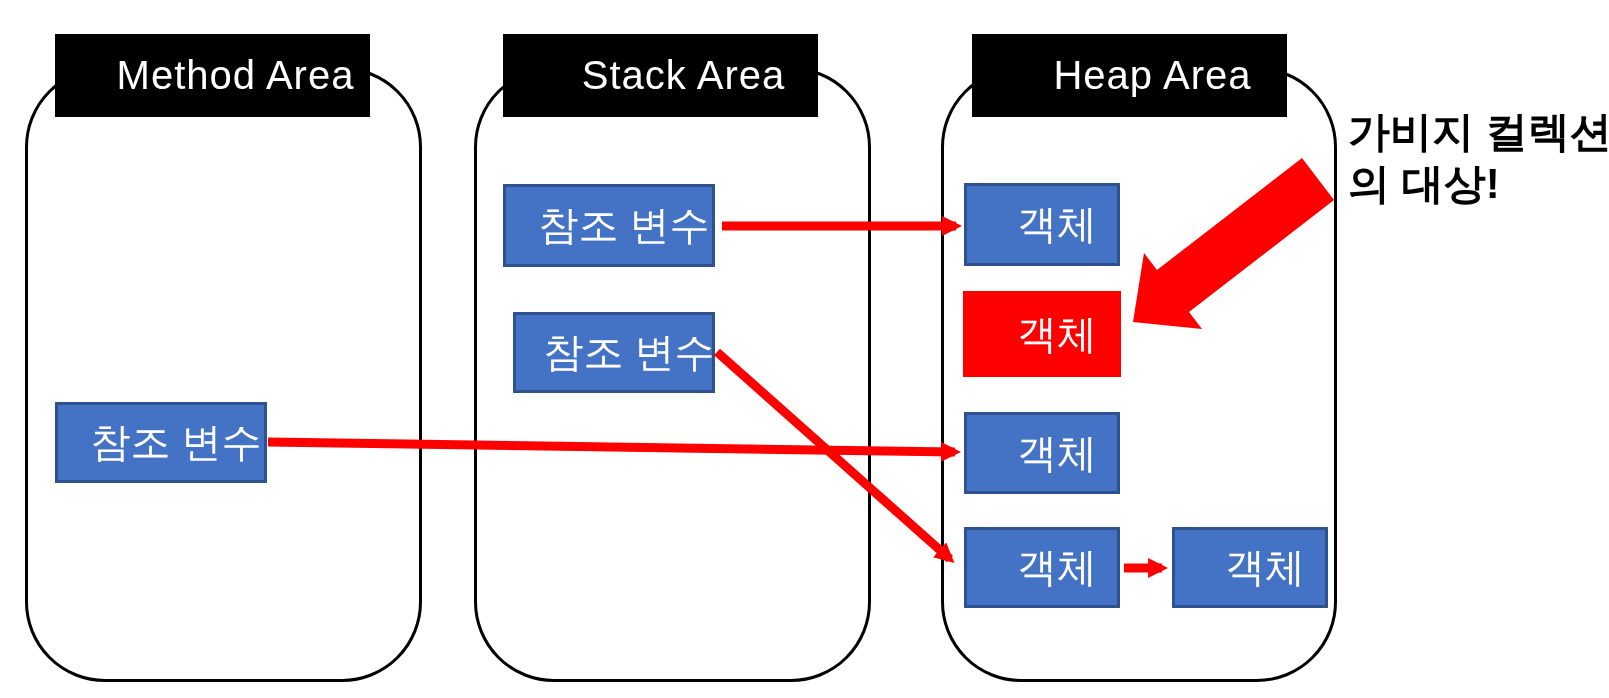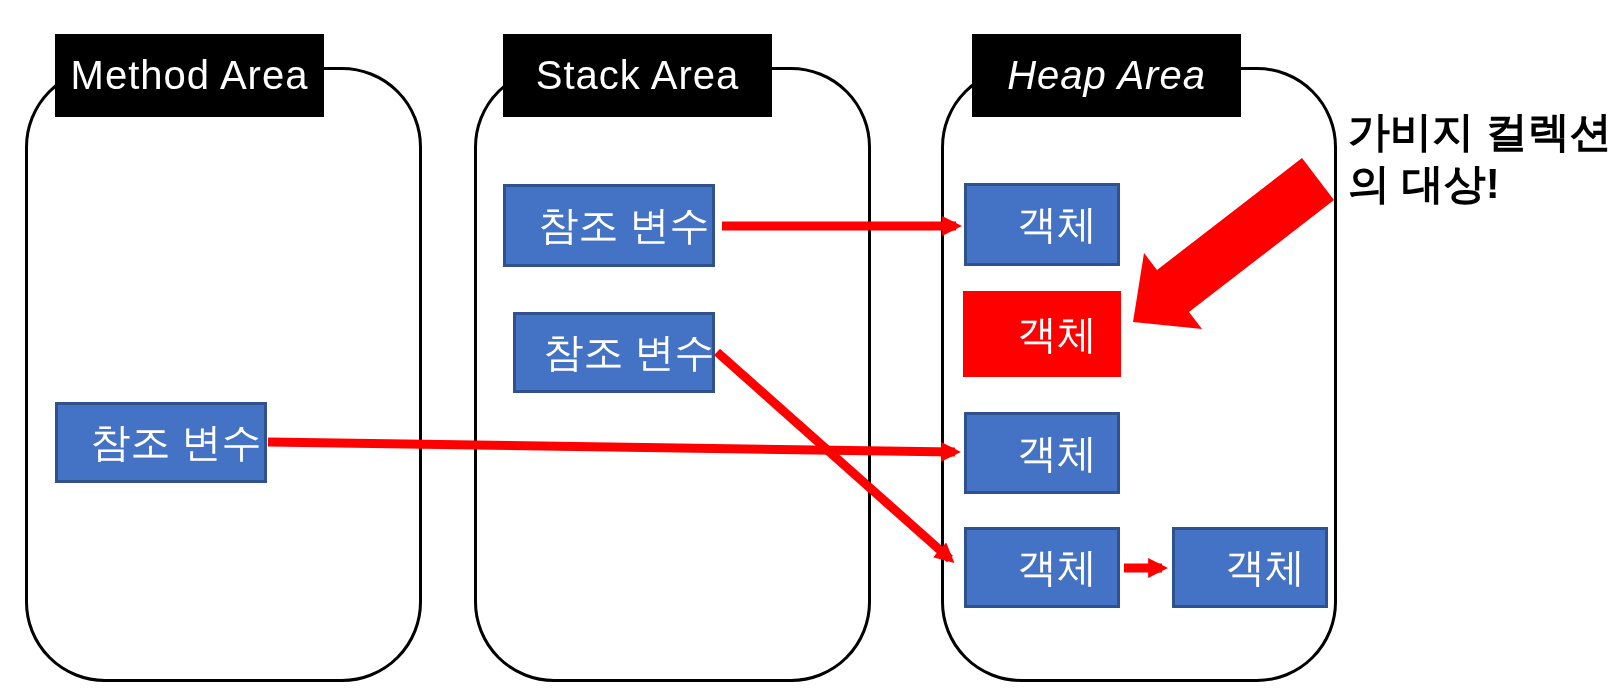--- a/index.html
+++ b/index.html
@@ -39,24 +39,25 @@
     height: 83px;
     width: 269px;
     background: var(--area-label-bg, #000000);
     color: var(--area-label-text, #ffffff);
     display: flex;
     align-items: center;
     justify-content: center;
     font-size: 40px;
     letter-spacing: 1px;
     z-index: 3;
+    padding-left: 46px;
   }
   #method-label { left: 55px; }
   #stack-label  { left: 503px; }
-  #heap-label   { left: 972px; font-style: italic; }
+  #heap-label   { left: 972px; }
 
   
   .node {
     position: absolute;
     box-sizing: border-box;
     background: var(--box-fill, #4472C4);
     border: 3px solid var(--box-border, #2F528F);
     color: #ffffff;
     font-size: 40px;
     display: flex;

